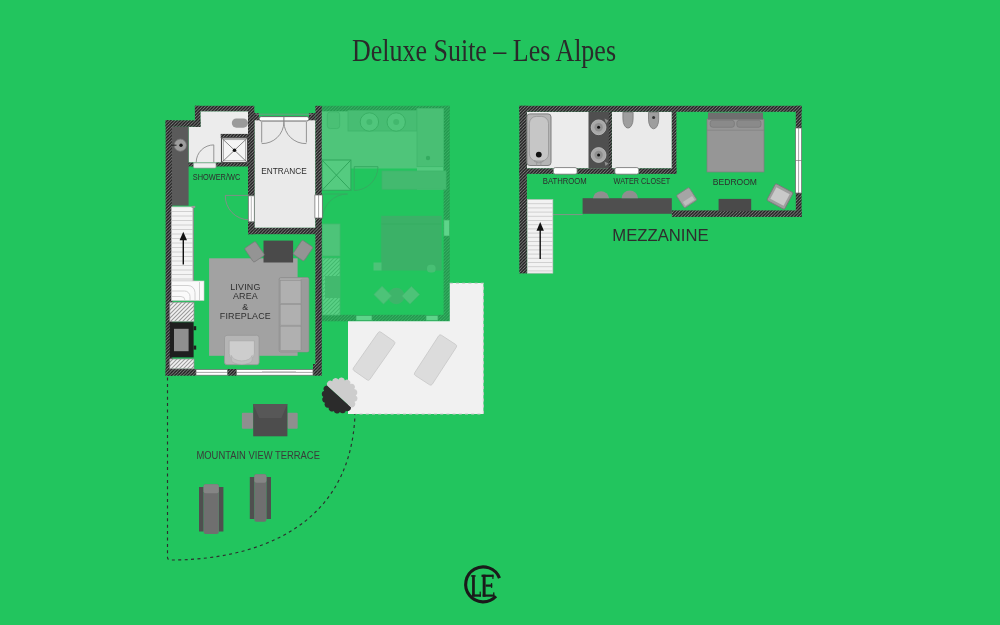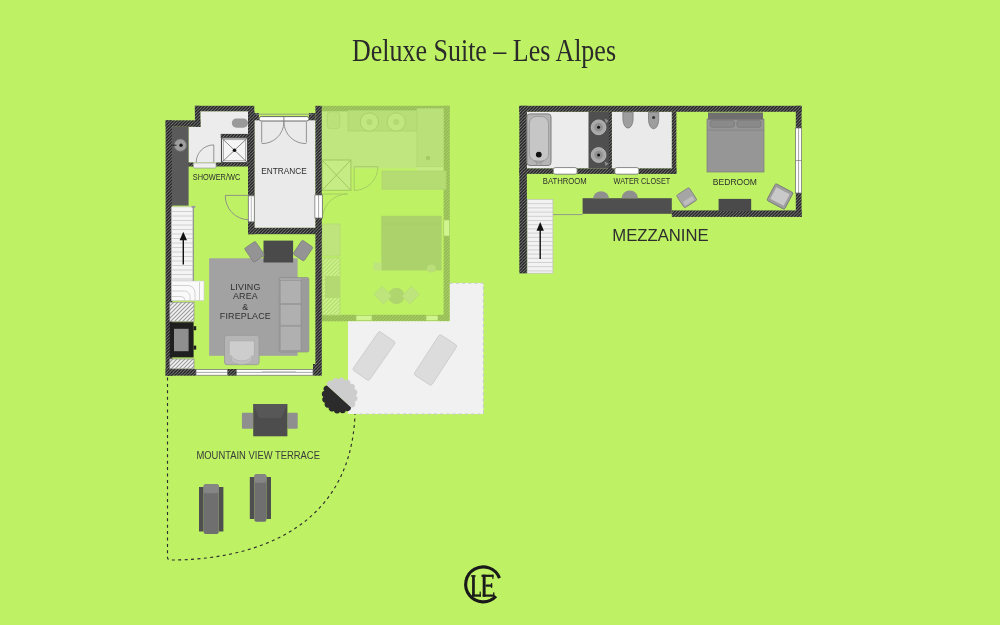--- a/index.html
+++ b/index.html
@@ -1,16 +1,16 @@
 <!DOCTYPE html>
 <html><head>
 <meta charset="utf-8">
 <style>
 html,body{margin:0;padding:0;background:#fff;}
-#page{position:relative;width:1000px;height:625px;background:#bef264;overflow:hidden;
+#page{position:relative;width:1000px;height:625px;background:#22c55e;overflow:hidden;
 font-family:"Liberation Sans", sans-serif;}
 svg text{font-family:"Liberation Sans", sans-serif;}
 .serif{font-family:"Liberation Serif", serif;}
 </style>
 </head>
 <body>
 <div id="page">
 <svg width="1000" height="625" viewBox="0 0 1000 625">
 <defs>
 <pattern id="hatch" patternUnits="userSpaceOnUse" width="3.2" height="3.2">

